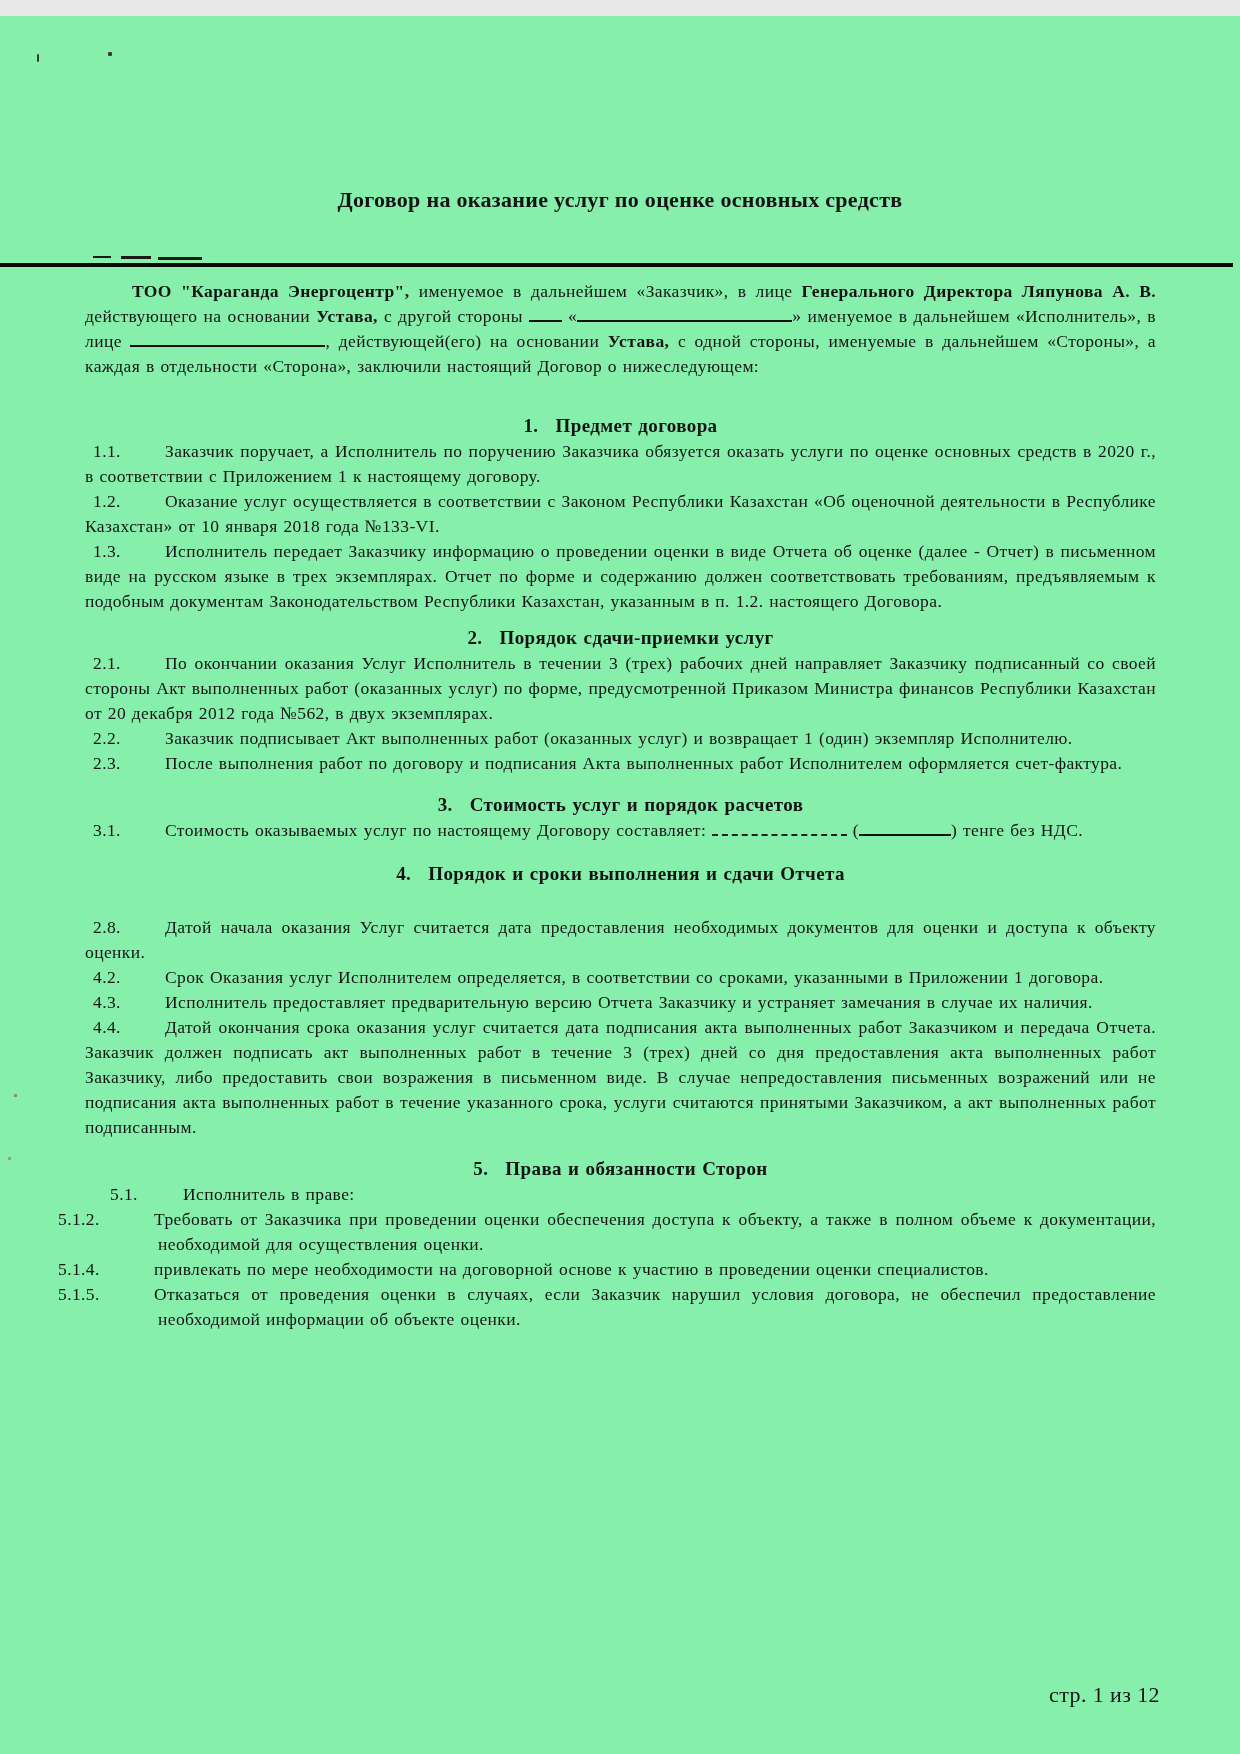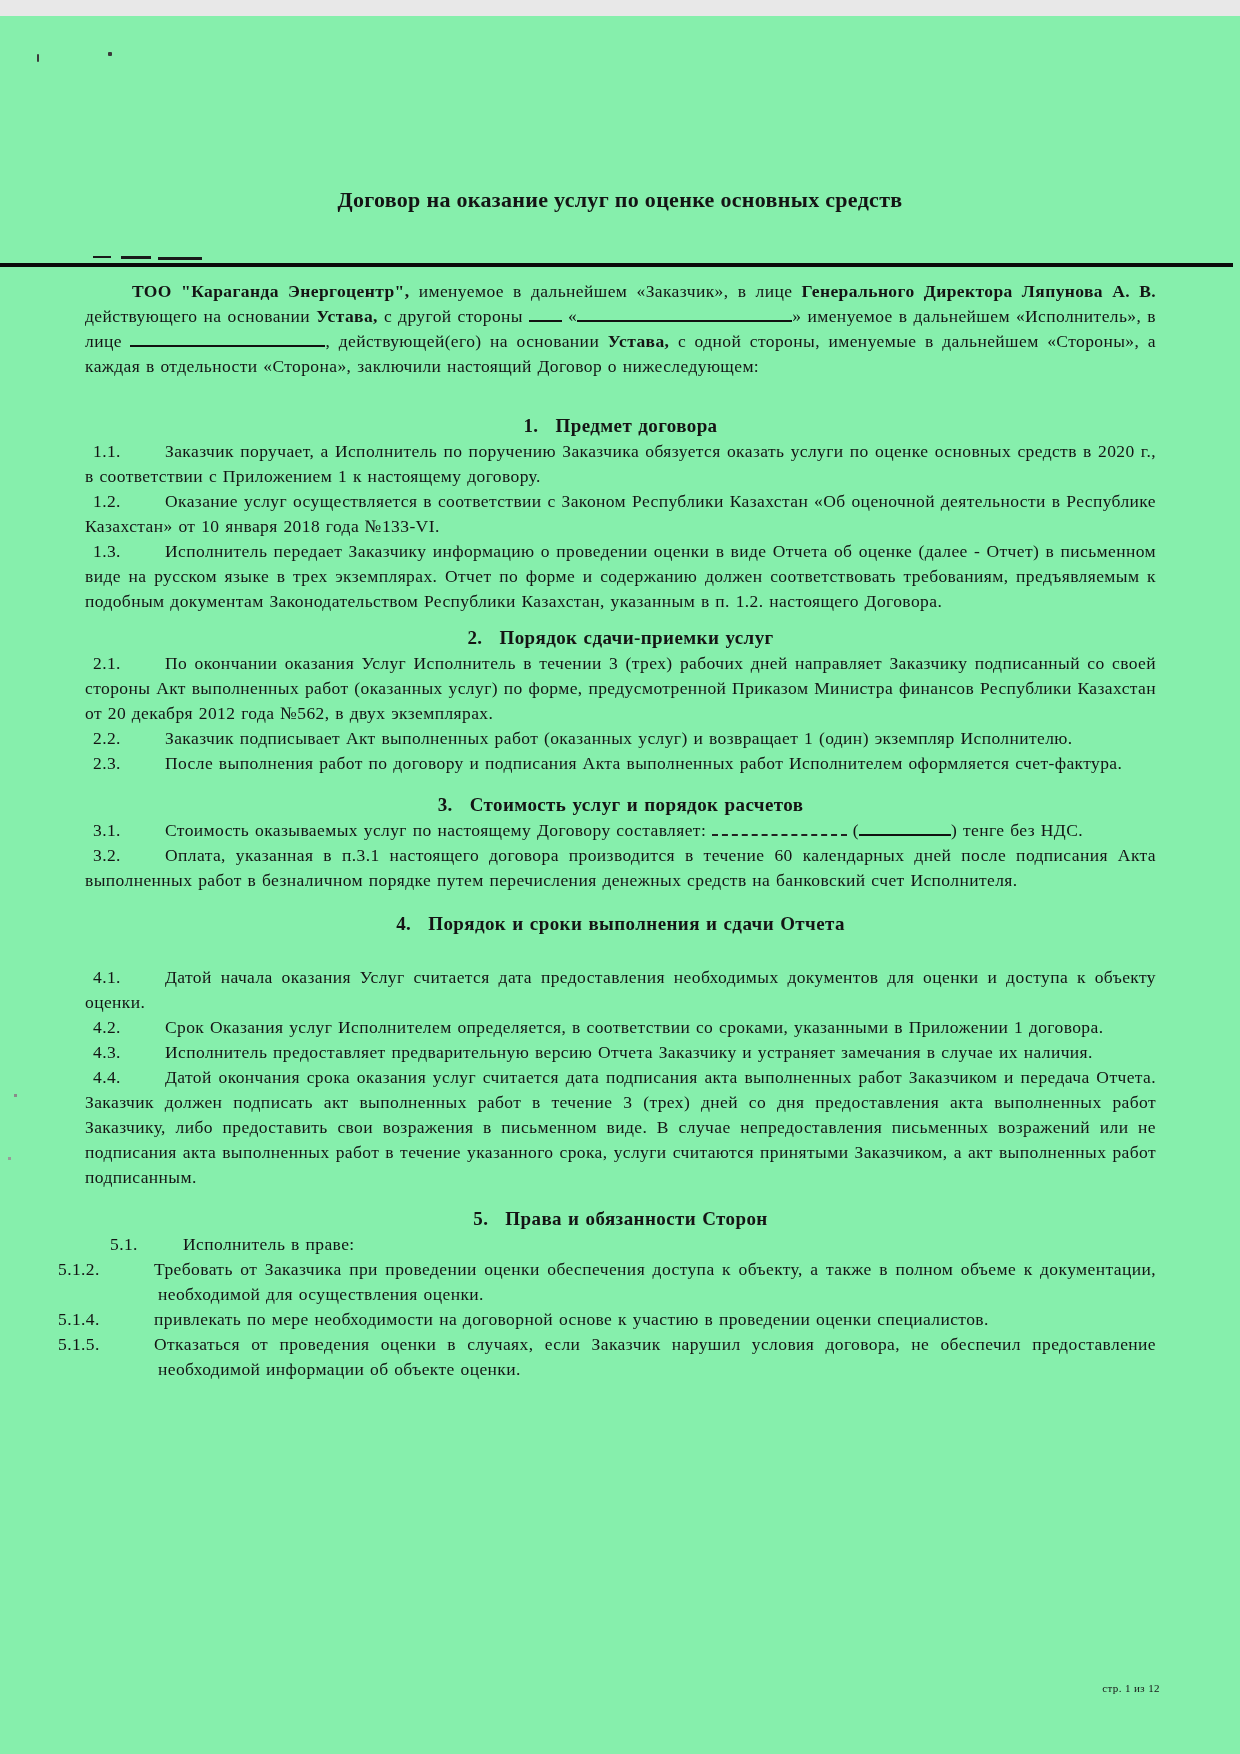--- a/index.html
+++ b/index.html
@@ -31,21 +31,21 @@
   .mt-h4{margin-top:17px;margin-bottom:28px;}
   .mt-h5{margin-top:15px;}
   .h-num{margin-right:17px;}
   .item .num{display:inline-block;width:72px;padding-left:8px;}
   .item .num-51{display:inline-block;width:73px;margin-left:17px;}
   .sub-item{padding-left:73px;text-indent:-50px;}
   .sub-item .num-sub{display:inline-block;min-width:46px;}
   b{font-weight:700;}
   .blank{display:inline-block;border-bottom:2px solid #111;height:13px;vertical-align:baseline;}
   .blank-dotted{border-bottom:2px dashed #222;}
-  .footer{position:absolute;top:1666px;right:80px;font-size:11px;letter-spacing:0.4px;}
+  .footer{position:absolute;top:1666px;right:80px;font-size:22px;letter-spacing:0.4px;}
 </style>
 </head>
 <body>
 
 <div class="page">
 
   <div class="speck sp1"></div>
   <div class="speck sp2"></div>
   <div class="speck sp3"></div>
   <div class="speck sp4"></div>
@@ -66,24 +66,23 @@
     <p class="item"><span class="num">1.2.</span><span>Оказание услуг осуществляется в соответствии с Законом Республики Казахстан «Об оценочной деятельности в Республике Казахстан» от 10 января 2018 года №133-VI.</span></p>
     <p class="item"><span class="num">1.3.</span><span>Исполнитель передает Заказчику информацию о проведении оценки в виде Отчета об оценке (далее - Отчет) в письменном виде на русском языке в трех экземплярах. Отчет по форме и содержанию должен соответствовать требованиям, предъявляемым к подобным документам Законодательством Республики Казахстан, указанным в п. 1.2. настоящего Договора.</span></p>
 
     <p class="sec-h mt-h2"><span class="h-num">2.</span><span>Порядок сдачи-приемки услуг</span></p>
     <p class="item"><span class="num">2.1.</span><span>По окончании оказания Услуг Исполнитель в течении 3 (трех) рабочих дней направляет Заказчику подписанный со своей стороны Акт выполненных работ (оказанных услуг) по форме, предусмотренной Приказом Министра финансов Республики Казахстан от 20 декабря 2012 года №562, в двух экземплярах.</span></p>
     <p class="item"><span class="num">2.2.</span><span>Заказчик подписывает Акт выполненных работ (оказанных услуг) и возвращает 1 (один) экземпляр Исполнителю.</span></p>
     <p class="item"><span class="num">2.3.</span><span>После выполнения работ по договору и подписания Акта выполненных работ Исполнителем оформляется счет-фактура.</span></p>
 
     <p class="sec-h mt-h3"><span class="h-num">3.</span><span>Стоимость услуг и порядок расчетов</span></p>
     <p class="item"><span class="num">3.1.</span><span>Стоимость оказываемых услуг по настоящему Договору составляет: </span><span class="blank blank-dotted" style="width:135px"></span><span> (</span><span class="blank" style="width:92px"></span><span>) тенге без НДС.</span></p>
-    <p class="item"><span class="num">3.2.</span><span>Оплата, указанная в п.3.1 настоящего договора производится в течение 60 календарных дней после подписания Акта выполненных работ в безналичном порядке путем перечисления денежных средств на банковский счет Исполнителя.</span></p>
 
     <p class="sec-h mt-h4"><span class="h-num">4.</span><span>Порядок и сроки выполнения и сдачи Отчета</span></p>
-    <p class="item"><span class="num">4.1.</span><span>Датой начала оказания Услуг считается дата предоставления необходимых документов для оценки и доступа к объекту оценки.</span></p>
+    <p class="item"><span class="num">2.8.</span><span>Датой начала оказания Услуг считается дата предоставления необходимых документов для оценки и доступа к объекту оценки.</span></p>
     <p class="item"><span class="num">4.2.</span><span>Срок Оказания услуг Исполнителем определяется, в соответствии со сроками, указанными в Приложении 1 договора.</span></p>
     <p class="item"><span class="num">4.3.</span><span>Исполнитель предоставляет предварительную версию Отчета Заказчику и устраняет замечания в случае их наличия.</span></p>
     <p class="item"><span class="num">4.4.</span><span>Датой окончания срока оказания услуг считается дата подписания акта выполненных работ Заказчиком и передача Отчета. Заказчик должен подписать акт выполненных работ в течение 3 (трех) дней со дня предоставления акта выполненных работ Заказчику, либо предоставить свои возражения в письменном виде. В случае непредоставления письменных возражений или не подписания акта выполненных работ в течение указанного срока, услуги считаются принятыми Заказчиком, а акт выполненных работ подписанным.</span></p>
 
     <p class="sec-h mt-h5"><span class="h-num">5.</span><span>Права и обязанности Сторон</span></p>
     <p class="item"><span class="num num-51">5.1.</span><span>Исполнитель в праве:</span></p>
     <p class="sub-item"><span class="num-sub">5.1.2.</span><span>Требовать от Заказчика при проведении оценки обеспечения доступа к объекту, а также в полном объеме к документации, необходимой для осуществления оценки.</span></p>
     <p class="sub-item"><span class="num-sub">5.1.4.</span><span>привлекать по мере необходимости на договорной основе к участию в проведении оценки специалистов.</span></p>
     <p class="sub-item"><span class="num-sub">5.1.5.</span><span>Отказаться от проведения оценки в случаях, если Заказчик нарушил условия договора, не обеспечил предоставление необходимой информации об объекте оценки.</span></p>
 

